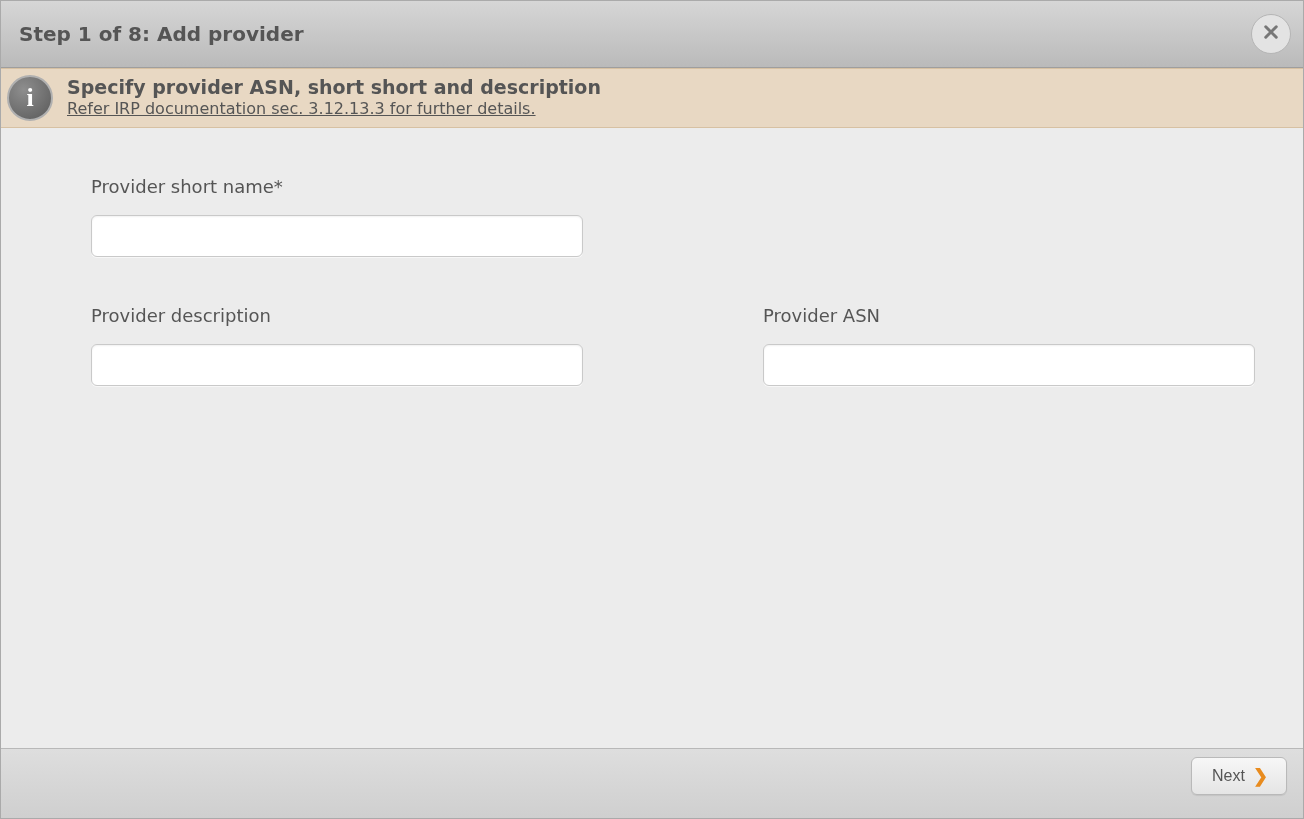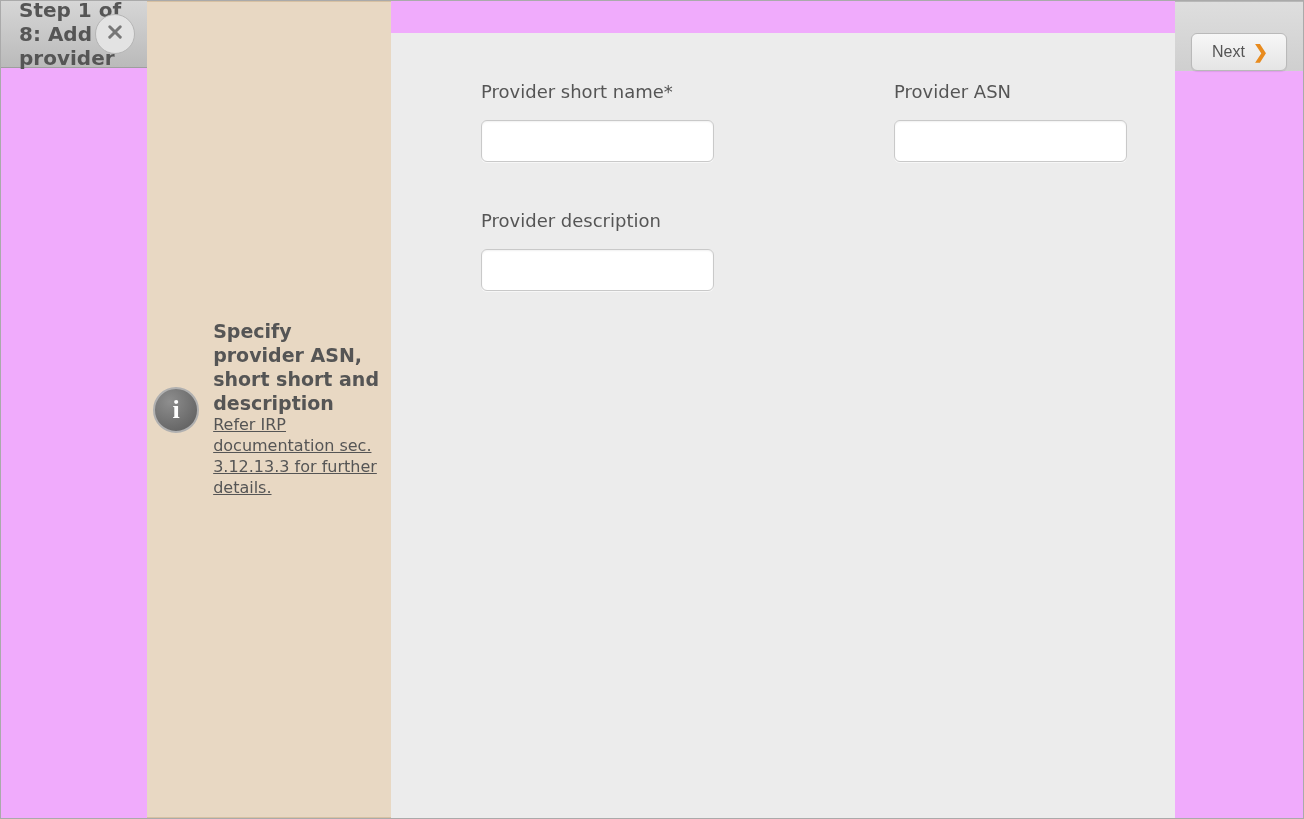--- a/index.html
+++ b/index.html
@@ -6,23 +6,23 @@
   html, body {
     margin: 0; padding: 0;
     width: 1304px; height: 819px;
     font-family: "DejaVu Sans", "Liberation Sans", Arial, sans-serif;
     background: #fff;
     color: #555;
   }
   .dialog {
     width: 1304px; height: 819px;
     border: 1px solid #aaa;
-    background: #f0abfc;
+    background: #84cc16;
     display: flex;
-    flex-direction: row;
+    flex-direction: column;
     position: relative;
   }
   .titlebar {
     height: 67px;
     background: linear-gradient(#d6d6d6, #bababa);
     border-bottom: 1px solid #9e9e9e;
     display: flex;
     align-items: center;
     padding: 0 18px;
     position: relative;
@@ -80,21 +80,20 @@
   }
   .form-body {
     flex: 1 1 auto;
     background: #ececec;
     padding: 48px 48px 20px 90px;
     display: grid;
     grid-template-columns: 1fr 1fr;
     column-gap: 180px;
     row-gap: 48px;
     align-content: start;
-    margin-top: 32px;
   }
   .field { display: flex; flex-direction: column; }
   .field.full { grid-column: 1 / 2; }
   .field-label {
     font-size: 18px;
     color: #555;
     margin-bottom: 18px;
   }
   .text-input {
     height: 42px;
@@ -105,23 +104,23 @@
     padding: 0 12px;
     font-size: 16px;
     color: #444;
     outline: none;
   }
   .footer {
     height: 70px;
     background: linear-gradient(#dedede, #cfcfcf);
     border-top: 1px solid #b8b8b8;
     display: flex;
-    align-items: flex-end;
+    align-items: flex-start;
     justify-content: flex-end;
-    padding: 0 16px;
+    padding: 8px 16px;
   }
   .next-btn {
     height: 38px;
     padding: 0 18px 0 20px;
     background: linear-gradient(#f7f7f7, #e5e5e5);
     border: 1px solid #b9b9b9;
     border-radius: 6px;
     display: flex; align-items: center; gap: 8px;
     font-size: 16px;
     color: #555;
@@ -160,27 +159,27 @@
     </div>
   </div>
 
   <div class="form-body">
 
     <div class="field">
       <label class="field-label">Provider short name*</label>
       <input class="text-input" type="text" value="" style="">
     </div>
 
-    <div class="field">
-      <label class="field-label">Provider ASN</label>
+    <div class="field full">
+      <label class="field-label">Provider description</label>
       <input class="text-input" type="text" value="" style="">
     </div>
 
-    <div class="field full">
-      <label class="field-label">Provider description</label>
+    <div class="field">
+      <label class="field-label">Provider ASN</label>
       <input class="text-input" type="text" value="" style="">
     </div>
 
   </div>
 
   <div class="footer">
     <button class="next-btn">
       <span>Next</span>
       <span class="chev">❯</span>
     </button>

